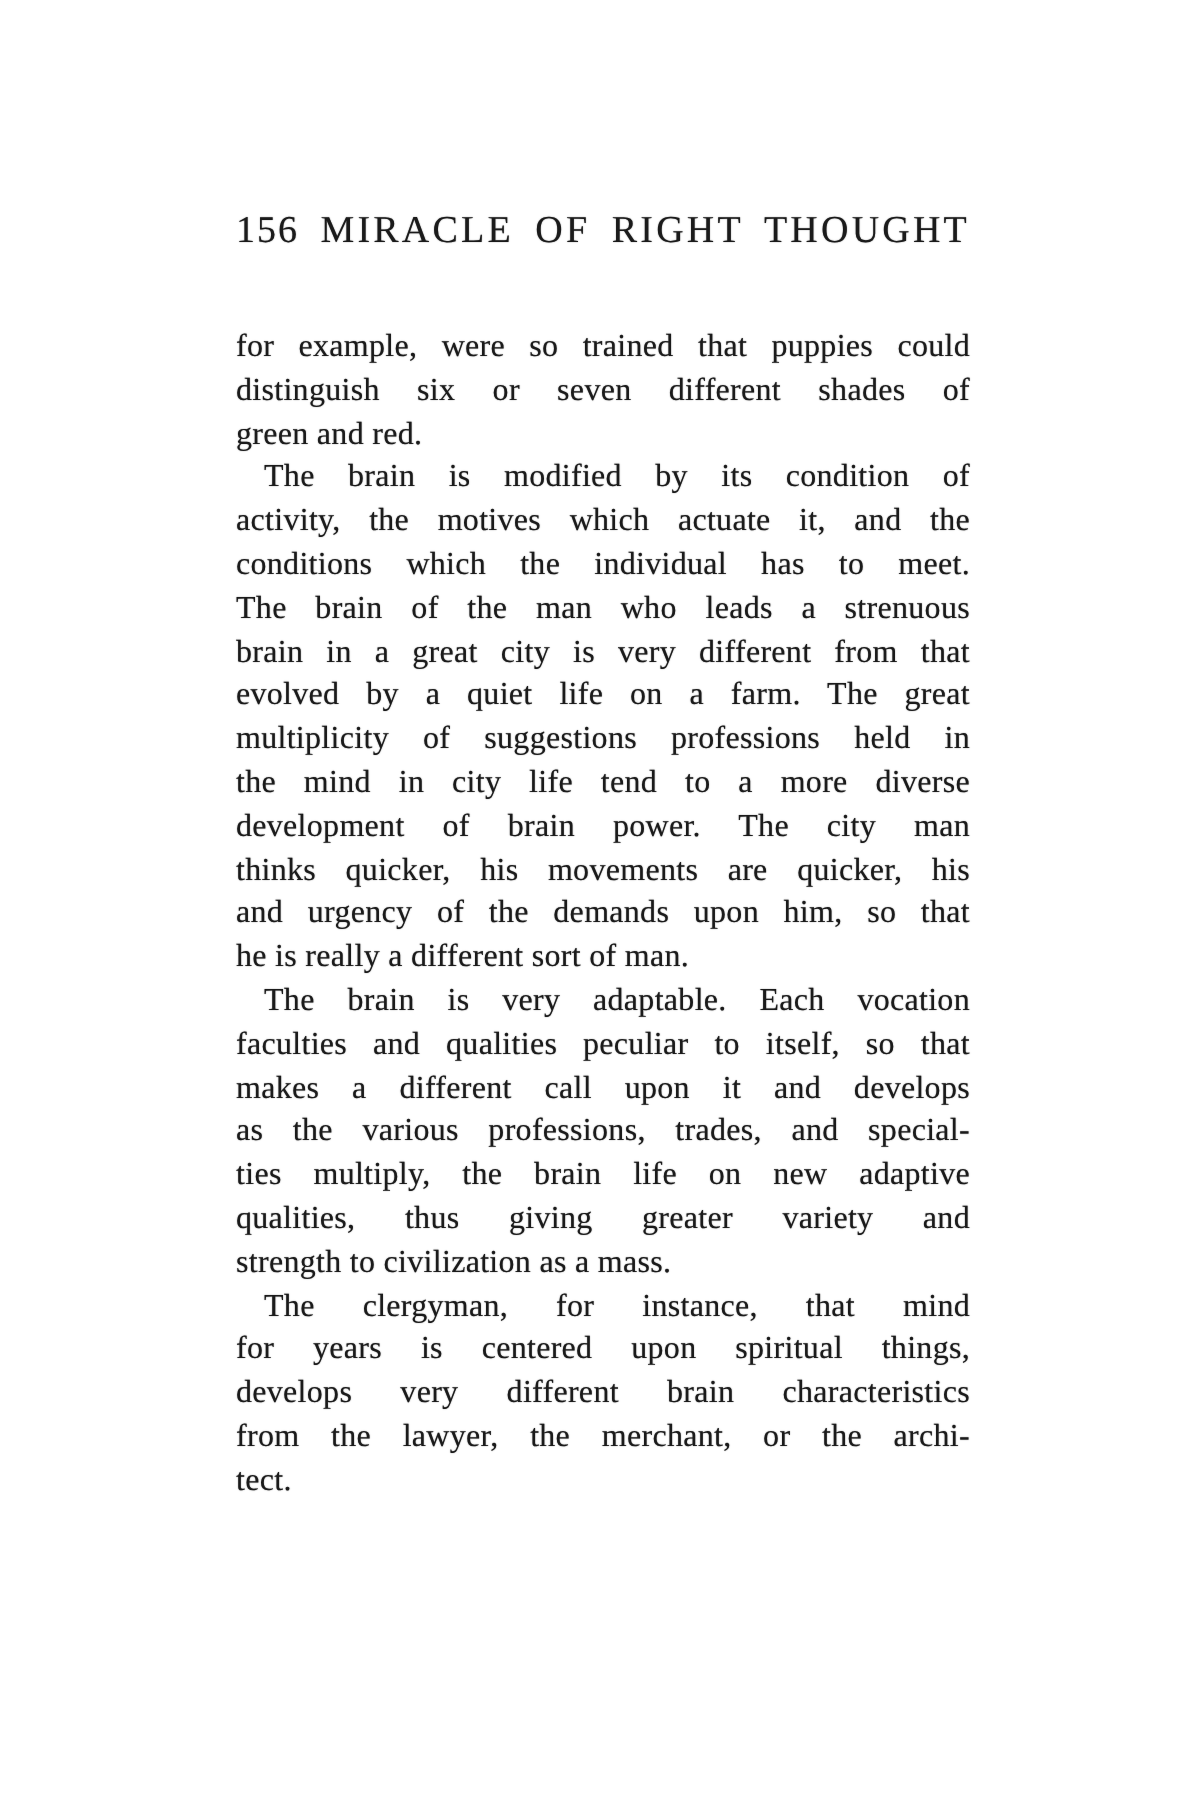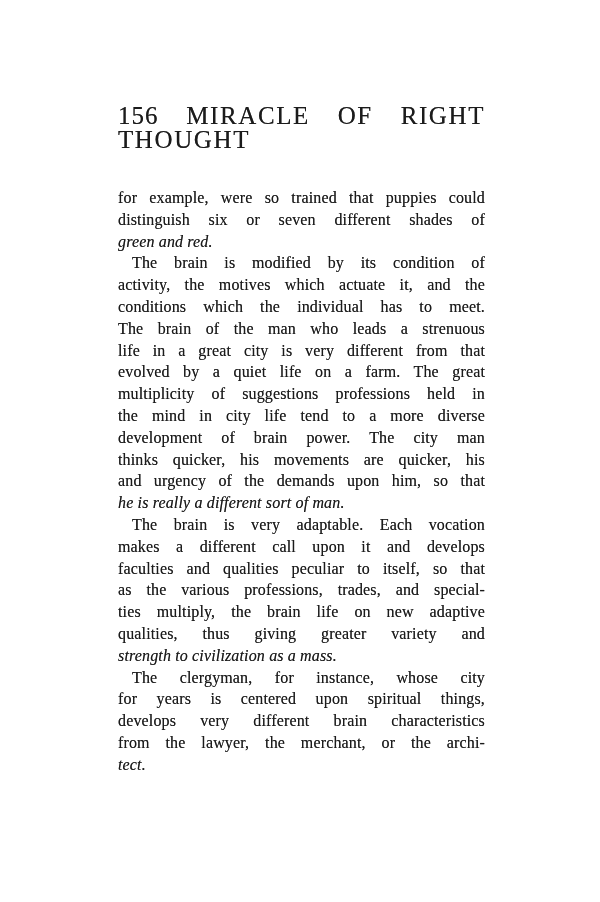--- a/index.html
+++ b/index.html
@@ -16,21 +16,21 @@
   }
   .scan-page {
     position: absolute;
     left: 118px;
     top: 104px;
     width: 367px;
     color: #1b1b1b;
     text-shadow: 0 0 0.6px rgba(25,25,25,0.65);
   }
   .running-header {
-    font-size: 25px;
+    font-size: 19px;
     line-height: 24px;
     letter-spacing: 1.6px;
     white-space: normal;
     text-align: justify;
     text-align-last: justify;
     margin-bottom: 13px;
   }
   .running-header .pagenum {
     letter-spacing: 1px;
   }
@@ -39,53 +39,52 @@
     line-height: 21.8px;
     margin-top: 35px;
   }
   .body-text .line {
     text-align: justify;
     text-align-last: justify;
     letter-spacing: 0.15px;
   }
   .body-text .line.last {
     text-align-last: left;
-    font-style: italic;
   }
   .body-text .line.indent {
     text-indent: 14px;
   }
 </style>
 </head>
 <body>
 
 <div class="scan-page">
   <div class="running-header"><span class="pagenum">156</span> <span>MIRACLE OF RIGHT THOUGHT</span></div>
   <div class="body-text">
       <div class="line">for example, were so trained that puppies could</div>
       <div class="line">distinguish six or seven different shades of</div>
       <div class="line last">green and red.</div>
       <div class="line indent">The brain is modified by its condition of</div>
       <div class="line">activity, the motives which actuate it, and the</div>
       <div class="line">conditions which the individual has to meet.</div>
       <div class="line">The brain of the man who leads a strenuous</div>
-      <div class="line">life in a great city is very different from that</div>
+      <div class="line">brain in a great city is very different from that</div>
       <div class="line">evolved by a quiet life on a farm. The great</div>
       <div class="line">multiplicity of suggestions professions held in</div>
       <div class="line">the mind in city life tend to a more diverse</div>
       <div class="line">development of brain power. The city man</div>
       <div class="line">thinks quicker, his movements are quicker, his</div>
       <div class="line">and urgency of the demands upon him, so that</div>
       <div class="line last">he is really a different sort of man.</div>
       <div class="line indent">The brain is very adaptable. Each vocation</div>
+      <div class="line">faculties and qualities peculiar to itself, so that</div>
       <div class="line">makes a different call upon it and develops</div>
-      <div class="line">faculties and qualities peculiar to itself, so that</div>
       <div class="line">as the various professions, trades, and special-</div>
       <div class="line">ties multiply, the brain life on new adaptive</div>
       <div class="line">qualities, thus giving greater variety and</div>
       <div class="line last">strength to civilization as a mass.</div>
-      <div class="line indent">The clergyman, for instance, whose city</div>
+      <div class="line indent">The clergyman, for instance, that mind</div>
       <div class="line">for years is centered upon spiritual things,</div>
       <div class="line">develops very different brain characteristics</div>
       <div class="line">from the lawyer, the merchant, or the archi-</div>
       <div class="line last">tect.</div>
     </div>
 </div>
 
 </body></html>

